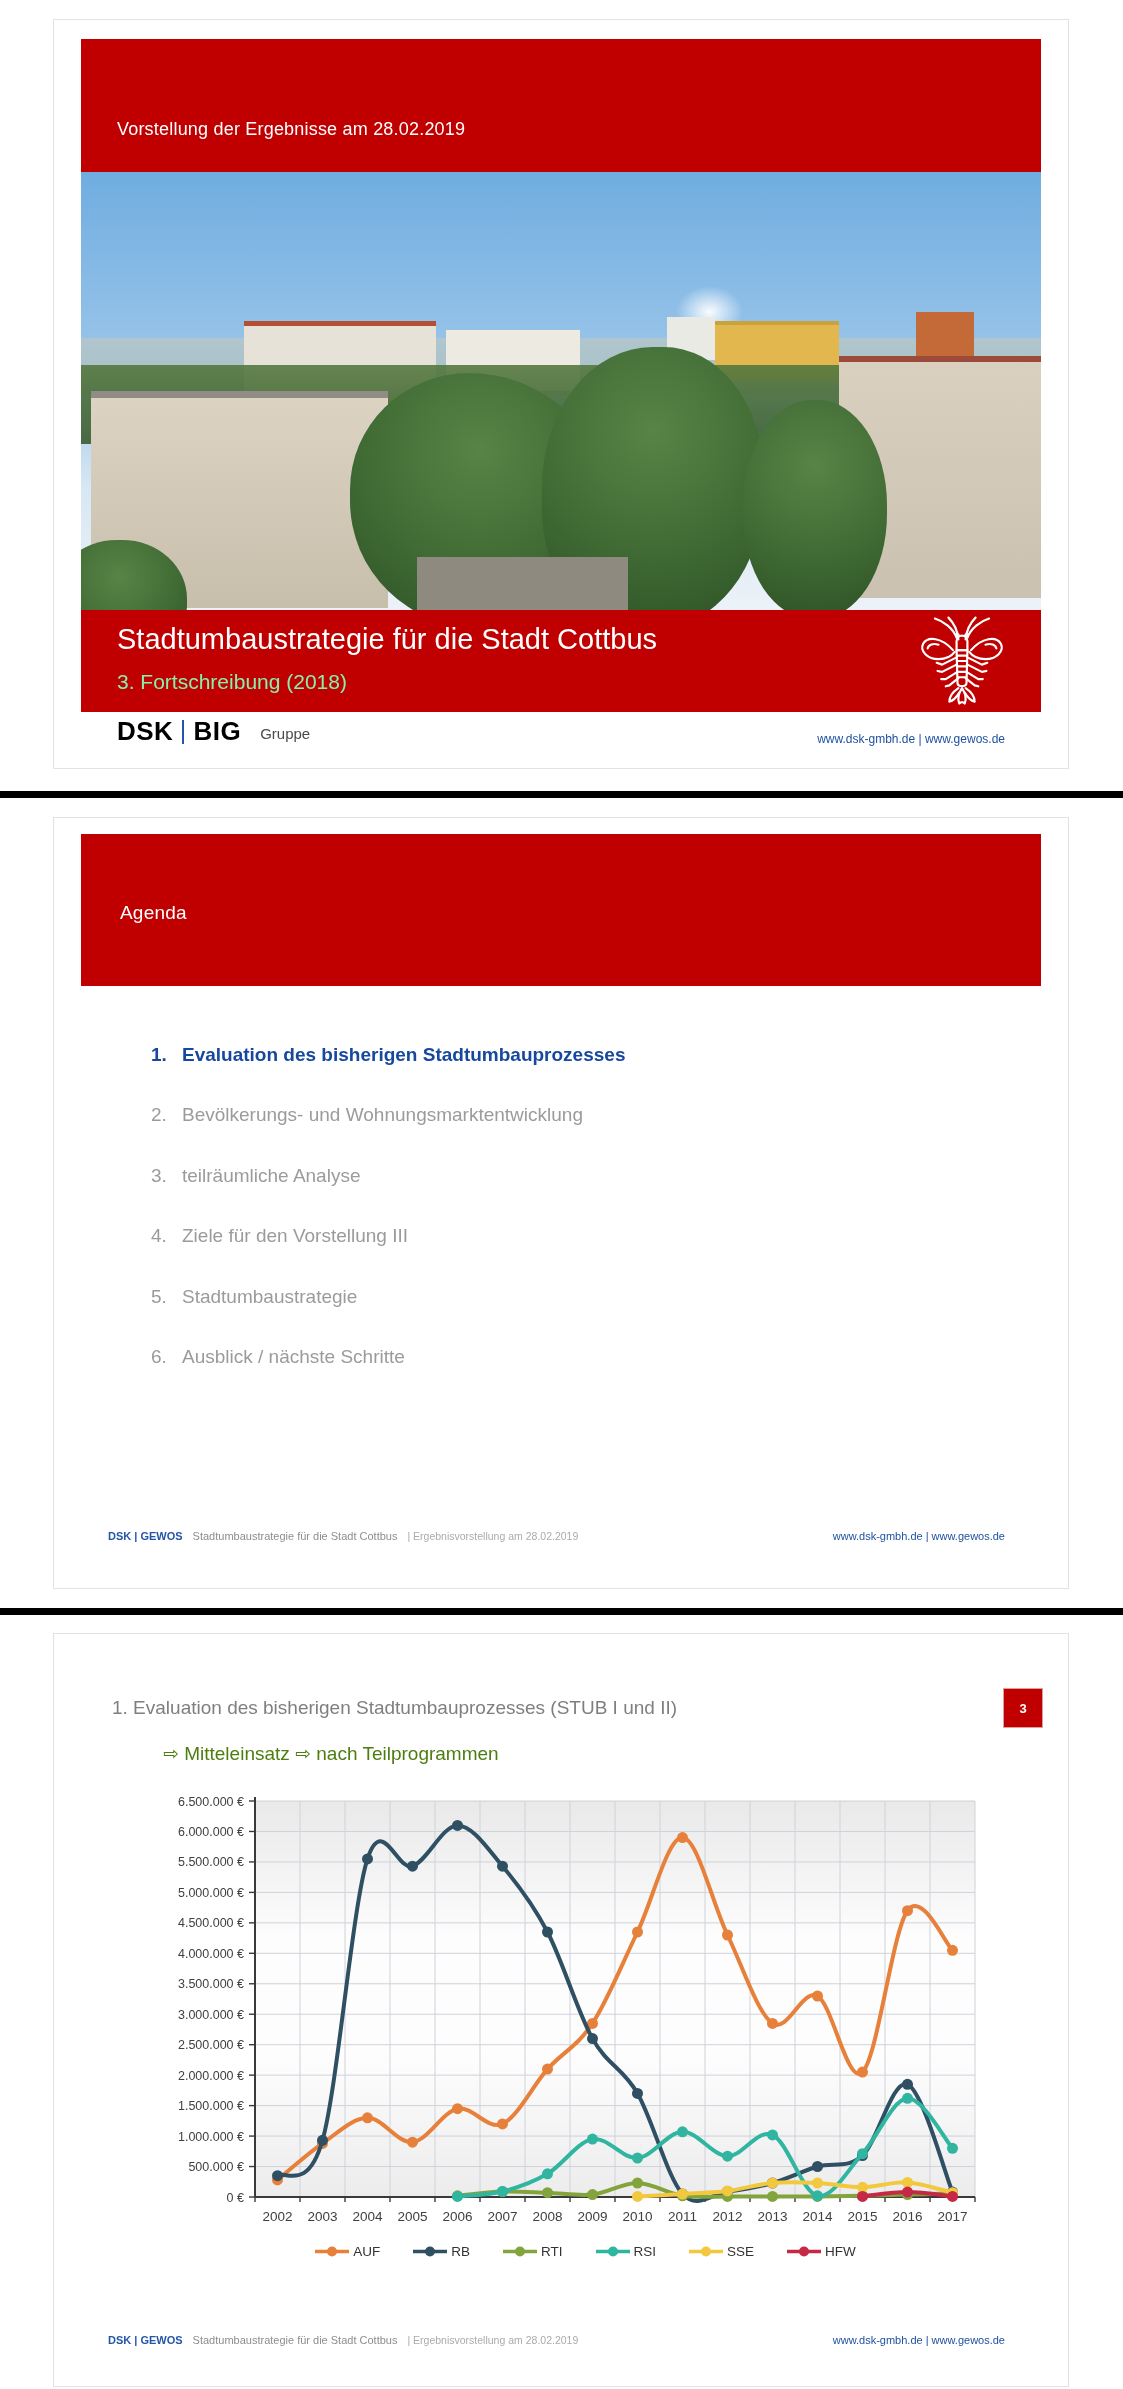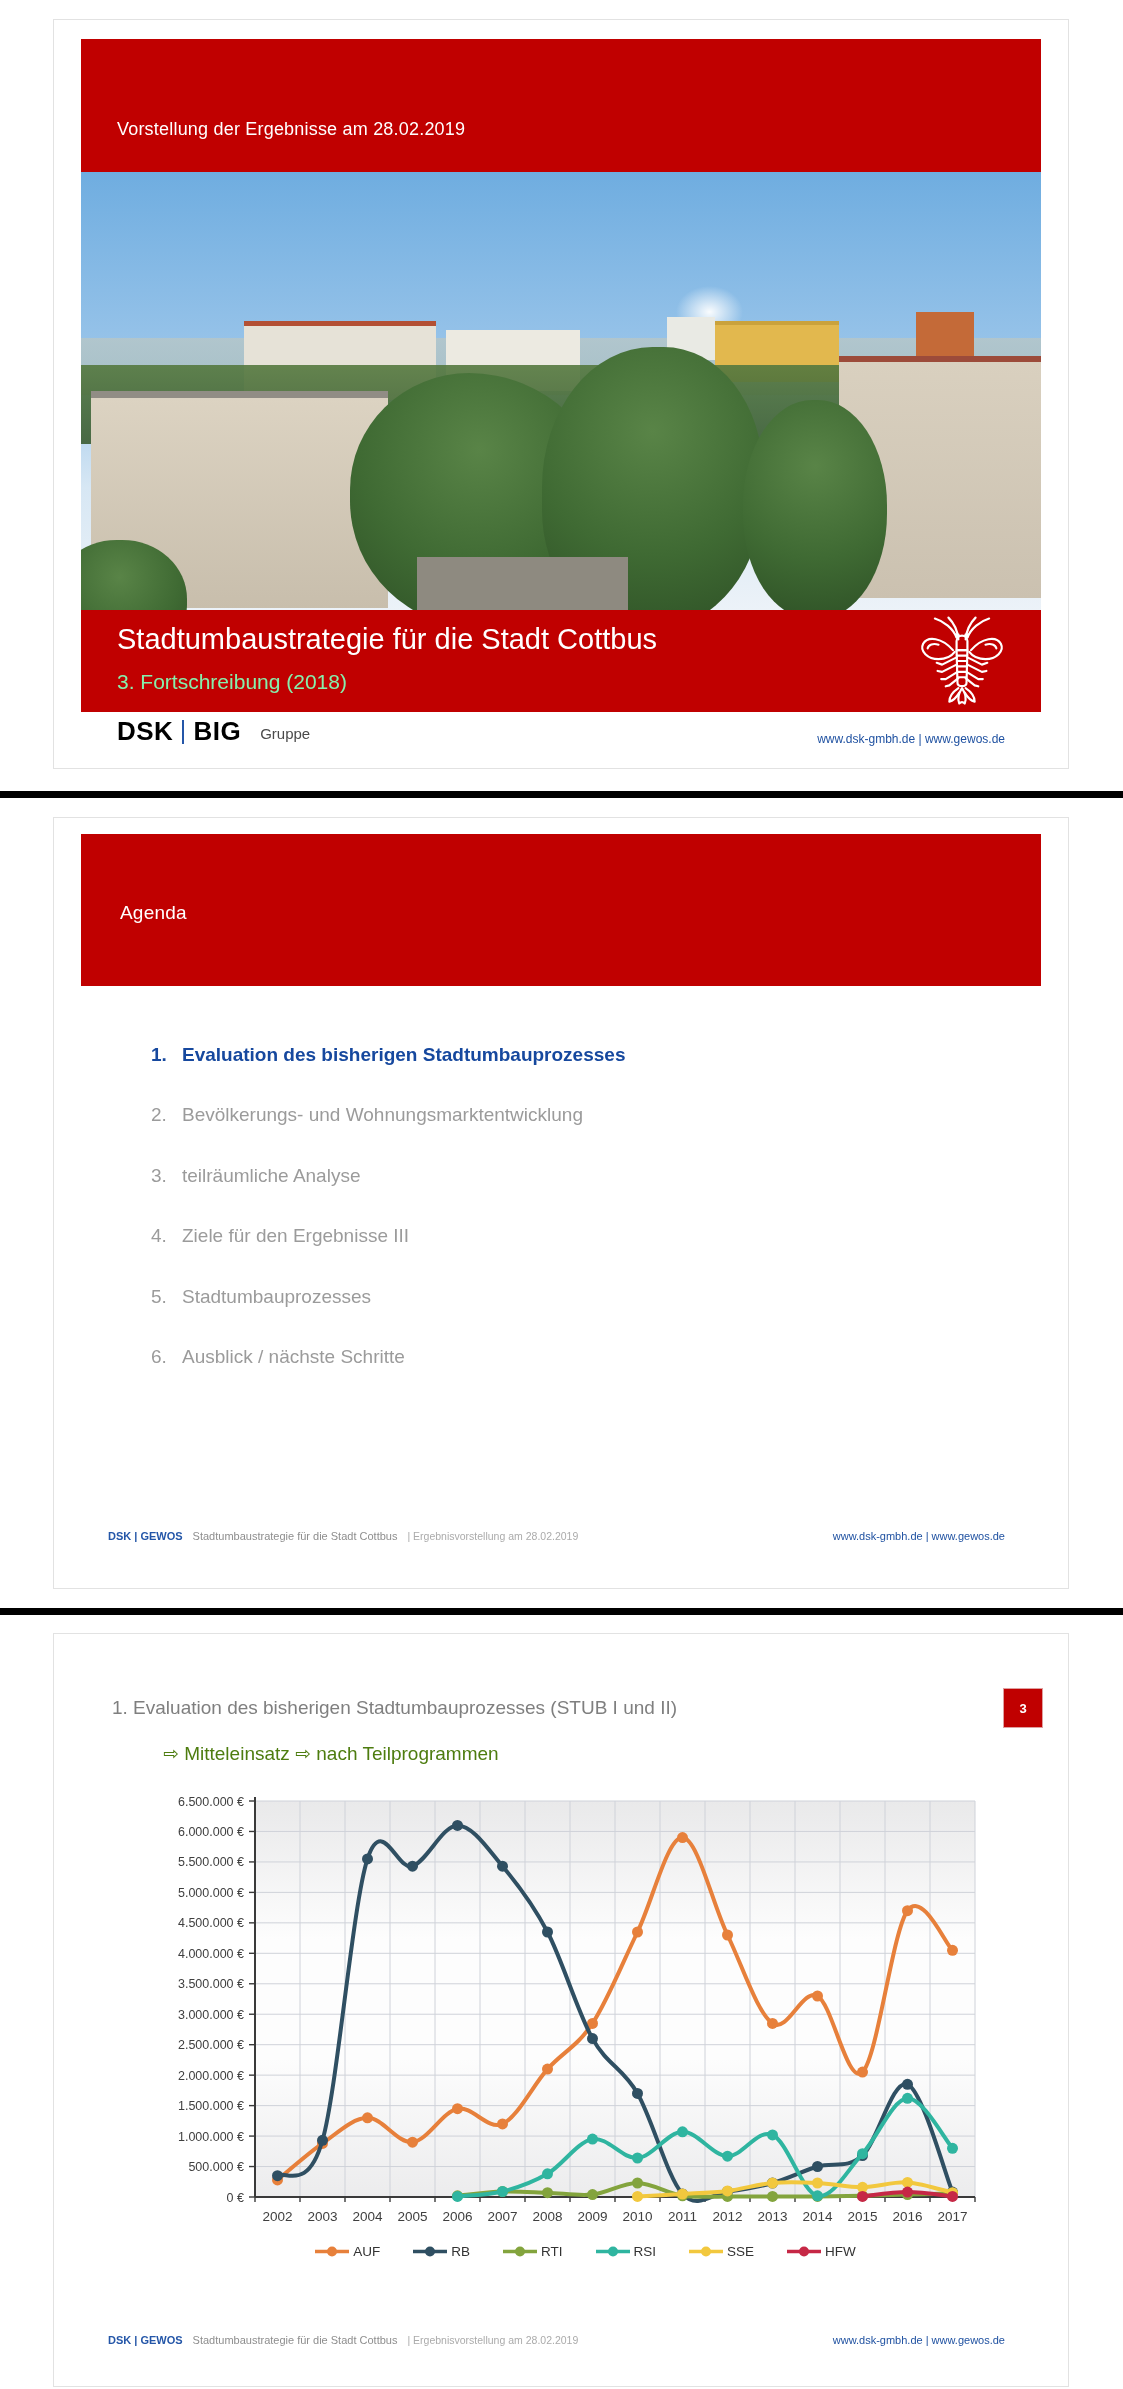--- a/index.html
+++ b/index.html
@@ -143,25 +143,25 @@
     <div class="agenda-item">
       <span class="agenda-num">2.</span>
       <span>Bevölkerungs- und Wohnungsmarktentwicklung</span>
     </div>
     <div class="agenda-item">
       <span class="agenda-num">3.</span>
       <span>teilräumliche Analyse</span>
     </div>
     <div class="agenda-item">
       <span class="agenda-num">4.</span>
-      <span>Ziele für den Ergebnisse III</span>
+      <span>Ziele für den Vorstellung III</span>
     </div>
     <div class="agenda-item">
       <span class="agenda-num">5.</span>
-      <span>Stadtumbauprozesses</span>
+      <span>Stadtumbaustrategie</span>
     </div>
     <div class="agenda-item">
       <span class="agenda-num">6.</span>
       <span>Ausblick / nächste Schritte</span>
     </div>
   </div>
 
   <div class="footer" id="s2-footer">
     <div class="f-left">
       <span class="f-brand">DSK | GEWOS</span>

